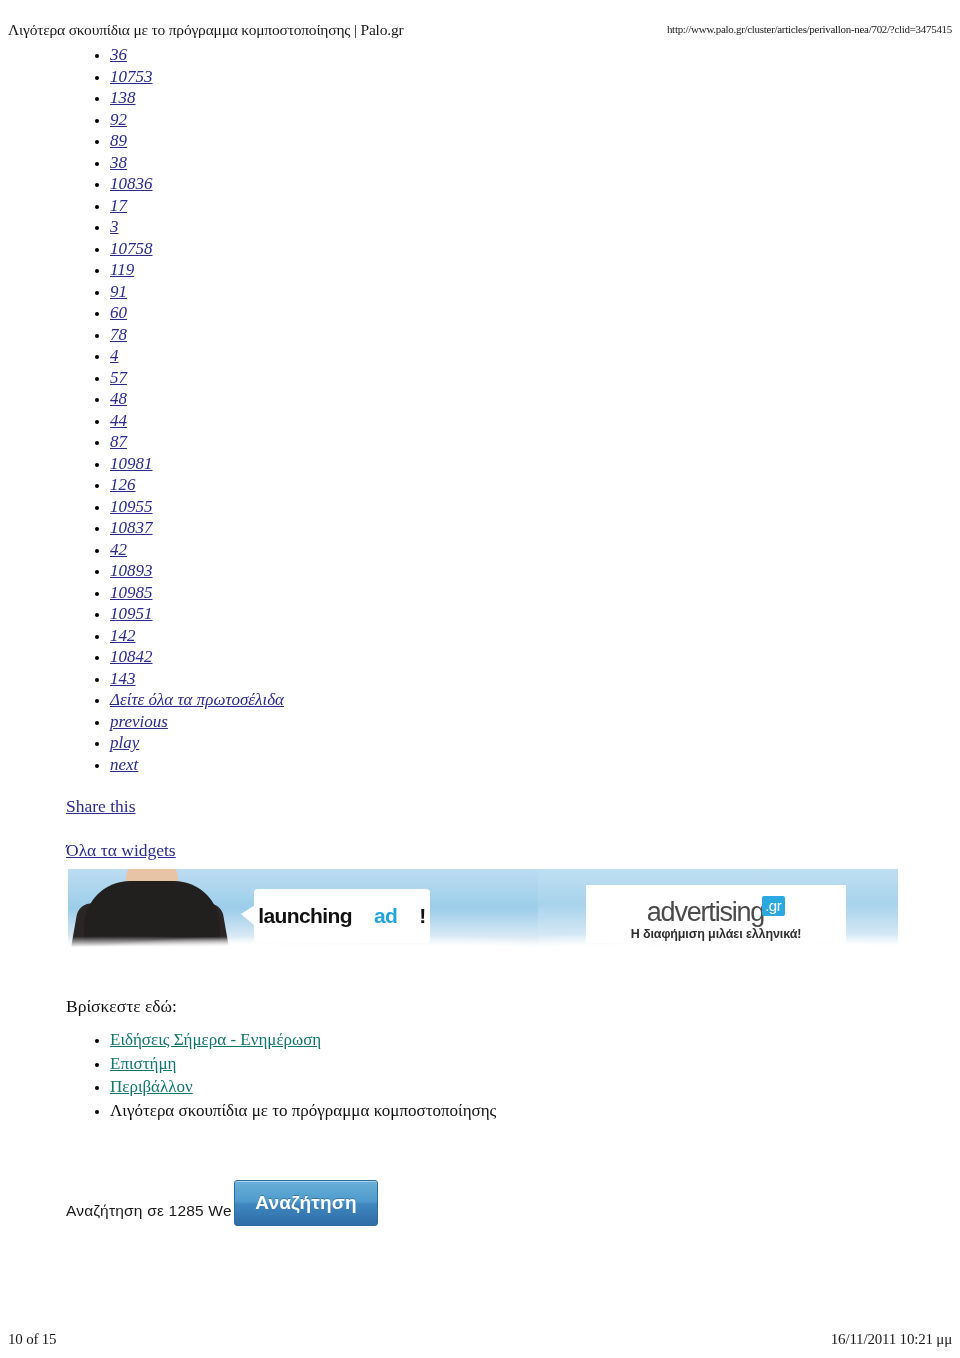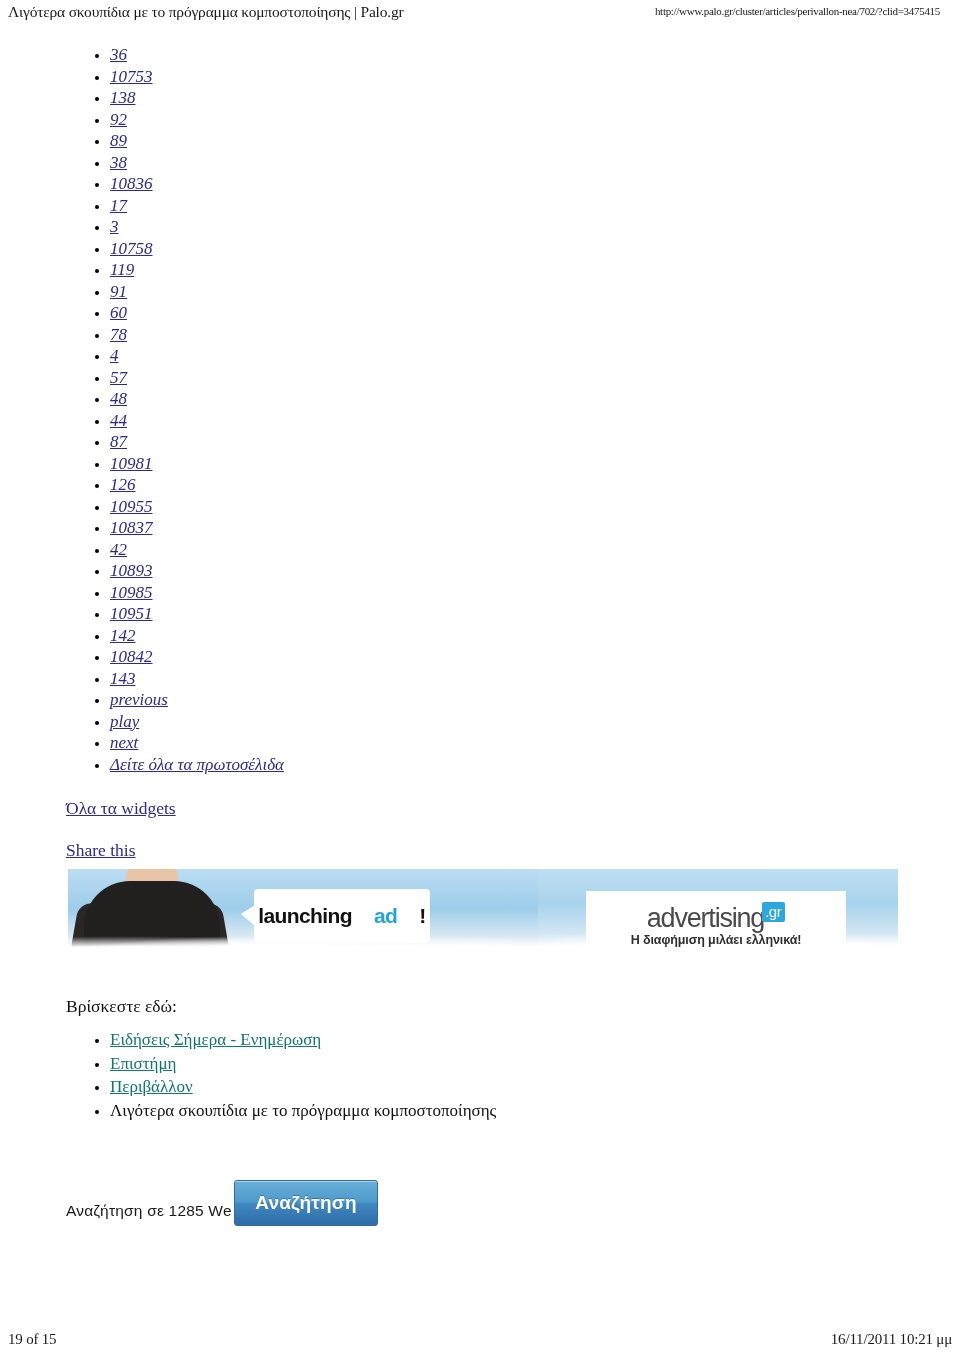--- a/index.html
+++ b/index.html
@@ -12,26 +12,26 @@
     height: 1358px;
     position: relative;
     font-family: "Liberation Serif", "DejaVu Serif", serif;
     color: #000000;
     overflow: hidden;
   }
 
   
   .print-header {
     position: absolute;
-    top: 0; left: 0; right: 12px;
+    top: 0; left: 0; right: 0;
     height: 26px;
     display: flex;
     align-items: flex-start;
     justify-content: space-between;
-    padding: 2px 8px 0 8px;
+    padding: 20px 8px 0 8px;
     box-sizing: border-box;
     font-family: "Liberation Serif", "DejaVu Serif", serif;
     font-size: 15.5px;
     line-height: 19px;
     color: #1a1a1a;
     letter-spacing: -0.2px;
   }
   .print-header .ph-title { white-space: nowrap; }
   .print-header .ph-url {
     white-space: nowrap;
@@ -205,21 +205,20 @@
     position: absolute;
     left: 48px; top: 16px;
     width: 260px; height: 58px;
     background: #ffffff;
     display: flex;
     flex-direction: column;
     align-items: center;
     justify-content: center;
     padding-top: 10px;
     box-sizing: border-box;
-    margin-top: 6px;
   }
   .ad-card .brand {
     font-family: "Liberation Sans", "DejaVu Sans", sans-serif;
     font-size: 27px;
     line-height: 28px;
     color: #4a4a4a;
     letter-spacing: -1.2px;
     position: relative;
     white-space: nowrap;
   }
@@ -368,34 +367,34 @@
       <li><a href="#">10837</a></li>
       <li><a href="#">42</a></li>
       <li><a href="#">10893</a></li>
       <li><a href="#">10985</a></li>
       <li><a href="#">10951</a></li>
       <li><a href="#">142</a></li>
       <li><a href="#">10842</a></li>
       <li><a href="#">143</a></li>
     </ul>
 
+  <ul class="plain seeall-list">
+    <li>
+      <a href="#">Δείτε όλα τα πρωτοσέλιδα</a>
+    </li>
+  </ul>
+
   <ul class="plain controls-list">
       <li><a href="#">previous</a></li>
       <li><a href="#">play</a></li>
       <li><a href="#">next</a></li>
     </ul>
 
-  <ul class="plain seeall-list">
-    <li>
-      <a href="#">Δείτε όλα τα πρωτοσέλιδα</a>
-    </li>
-  </ul>
-
+  <a href="#" class="std-link share-this">Share this</a>
   <a href="#" class="std-link all-widgets">Όλα τα widgets</a>
-  <a href="#" class="std-link share-this">Share this</a>
 
 </div>
 
 <div class="ad-banner">
 
   <div class="ad-left">
     <div class="ad-person-arm-l"></div>
     <div class="ad-person-arm-r"></div>
     <div class="ad-hand-l"></div>
     <div class="ad-hand-r"></div>
@@ -428,15 +427,15 @@
       <li class="current"><span>Λιγότερα σκουπίδια με το πρόγραμμα κομποστοποίησης</span></li>
     </ul>
 </div>
 
 <div class="search-row">
   <span class="search-caption">Αναζήτηση σε 1285 We</span>
 </div>
 <div class="search-button">Αναζήτηση</div>
 
 <div class="print-footer">
-  <span>19 of 15</span>
+  <span>10 of 15</span>
   <span>16/11/2011 10:21 μμ</span>
 </div>
 
 </body></html>

